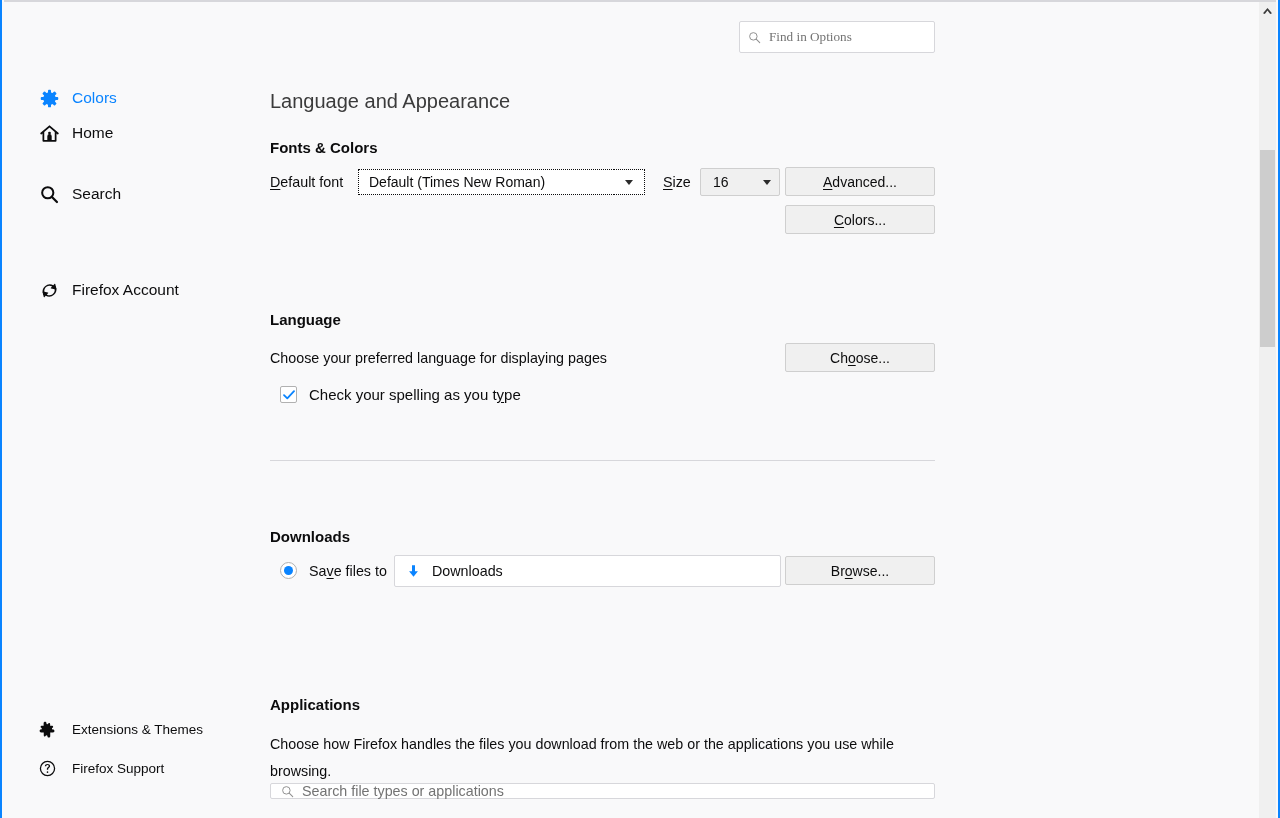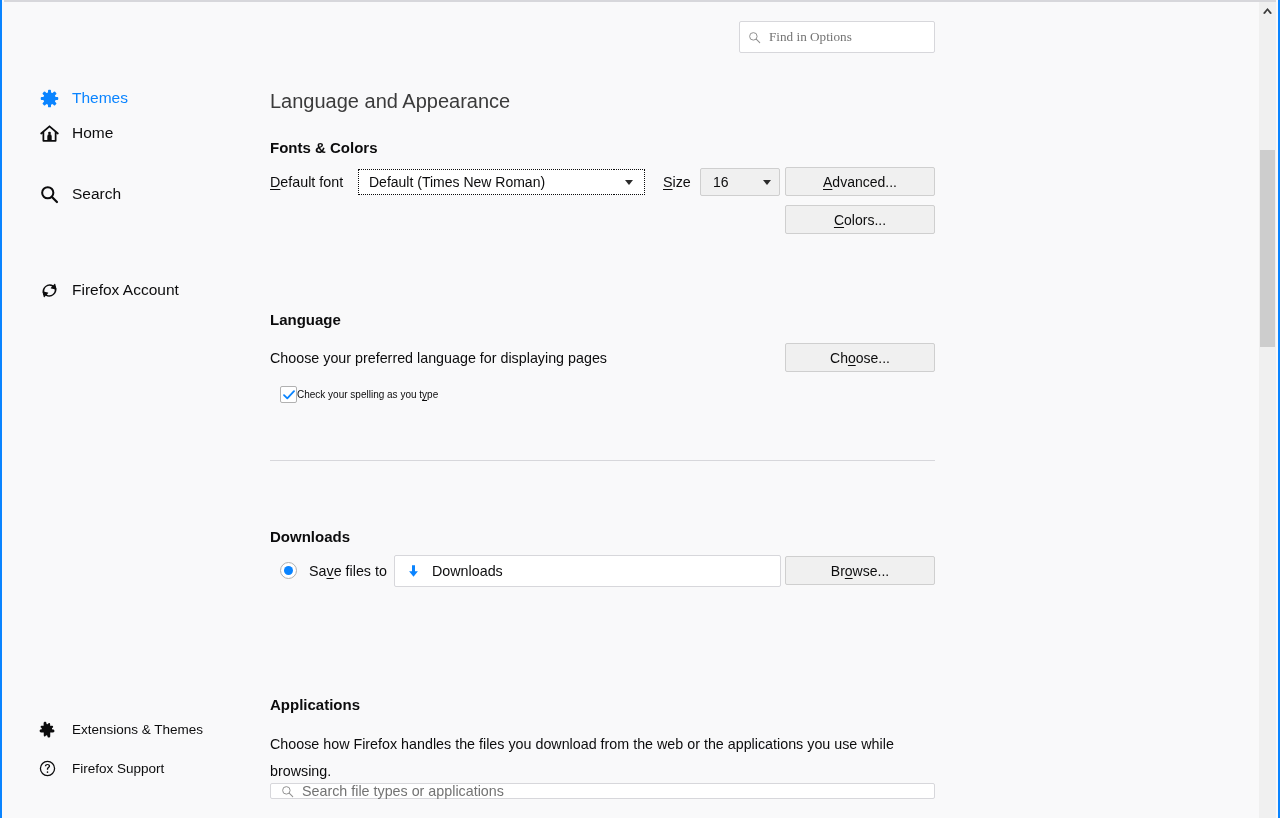--- a/index.html
+++ b/index.html
@@ -213,21 +213,21 @@
   
   .checkbox-row { position: absolute; display: flex; align-items: center; cursor: default; }
   .cbox {
     width: 17px; height: 17px;
     background: #ffffff;
     border: 1px solid #b1b1b1;
     border-radius: 2px;
     display: flex; align-items: center; justify-content: center;
     flex: 0 0 17px;
   }
-  .checkbox-row .cb-label { font-size: 10px; white-space: nowrap; }
+  .checkbox-row .cb-label { margin-left: 12px; font-size: 15px; white-space: nowrap; }
 
   
   .radio-row { position: absolute; display: flex; align-items: center; cursor: default; }
   .radio {
     width: 17px; height: 17px;
     border-radius: 50%;
     background: #ffffff;
     border: 1px solid #b1b1b1;
     flex: 0 0 17px;
     display: flex; align-items: center; justify-content: center;
@@ -297,21 +297,21 @@
 
   <div id="sidebar">
 
     <div class="nav-item active" style="top:80px;">
       <span class="nav-icon">
         <svg width="21" height="21" viewBox="0 0 24 24">
           <path fill="#0a84ff" d="M12 8.6a3.4 3.4 0 1 0 0 6.8 3.4 3.4 0 0 0 0-6.8zm0 5.1a1.7 1.7 0 1 1 0-3.4 1.7 1.7 0 0 1 0 3.4z"></path>
           <path fill="#0a84ff" d="M21 10.3h-2.1a7.1 7.1 0 0 0-.75-1.8l1.5-1.5a1 1 0 0 0 0-1.4l-1.25-1.25a1 1 0 0 0-1.4 0l-1.5 1.5a7.1 7.1 0 0 0-1.8-.75V3a1 1 0 0 0-1-1h-1.4a1 1 0 0 0-1 1v2.1a7.1 7.1 0 0 0-1.8.75l-1.5-1.5a1 1 0 0 0-1.4 0L4.35 5.6a1 1 0 0 0 0 1.4l1.5 1.5a7.1 7.1 0 0 0-.75 1.8H3a1 1 0 0 0-1 1v1.4a1 1 0 0 0 1 1h2.1c.17.64.42 1.24.75 1.8l-1.5 1.5a1 1 0 0 0 0 1.4l1.25 1.25a1 1 0 0 0 1.4 0l1.5-1.5c.56.33 1.16.58 1.8.75V21a1 1 0 0 0 1 1h1.4a1 1 0 0 0 1-1v-2.1a7.1 7.1 0 0 0 1.8-.75l1.5 1.5a1 1 0 0 0 1.4 0l1.25-1.25a1 1 0 0 0 0-1.4l-1.5-1.5c.33-.56.58-1.16.75-1.8H21a1 1 0 0 0 1-1v-1.4a1 1 0 0 0-1-1z"></path>
         </svg>
       </span>
-      <span class="nav-label">Themes</span>
+      <span class="nav-label">Colors</span>
     </div>
 
     <div class="nav-item" style="top:115px;">
       <span class="nav-icon">
         <svg width="21" height="21" viewBox="0 0 24 24">
           <path fill="#0c0c0d" d="M12 2.6 1.8 11.2a1 1 0 0 0 1.3 1.52L4 12v8.4a1 1 0 0 0 1 1h14a1 1 0 0 0 1-1V12l.9.72a1 1 0 0 0 1.3-1.52L12 2.6zm6 16.8h-3.5v-4.3a2.5 2.5 0 0 0-5 0v4.3H6v-9.1l6-5.05 6 5.05v9.1z"></path>
           <circle fill="#0c0c0d" cx="12" cy="11.5" r="1.6"></circle>
         </svg>
       </span>
       <span class="nav-label">Home</span>

